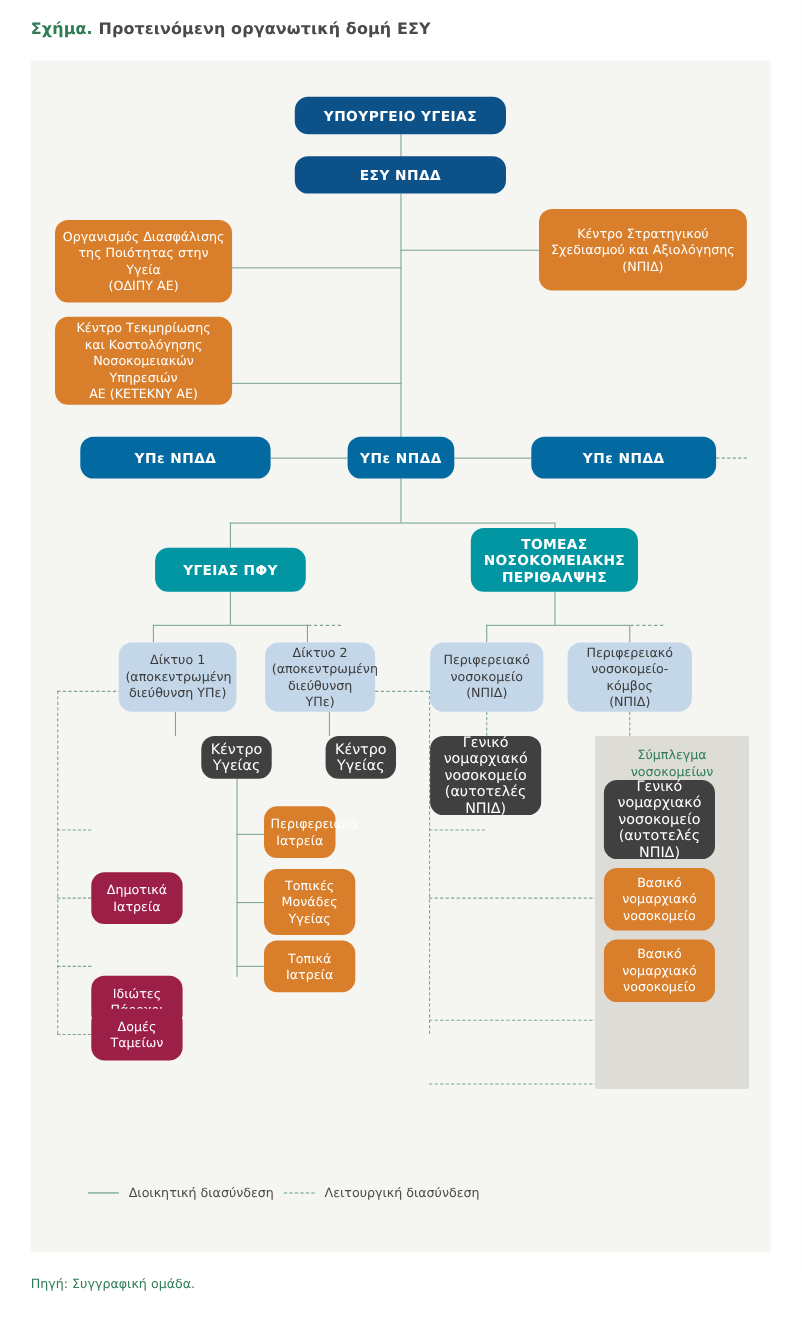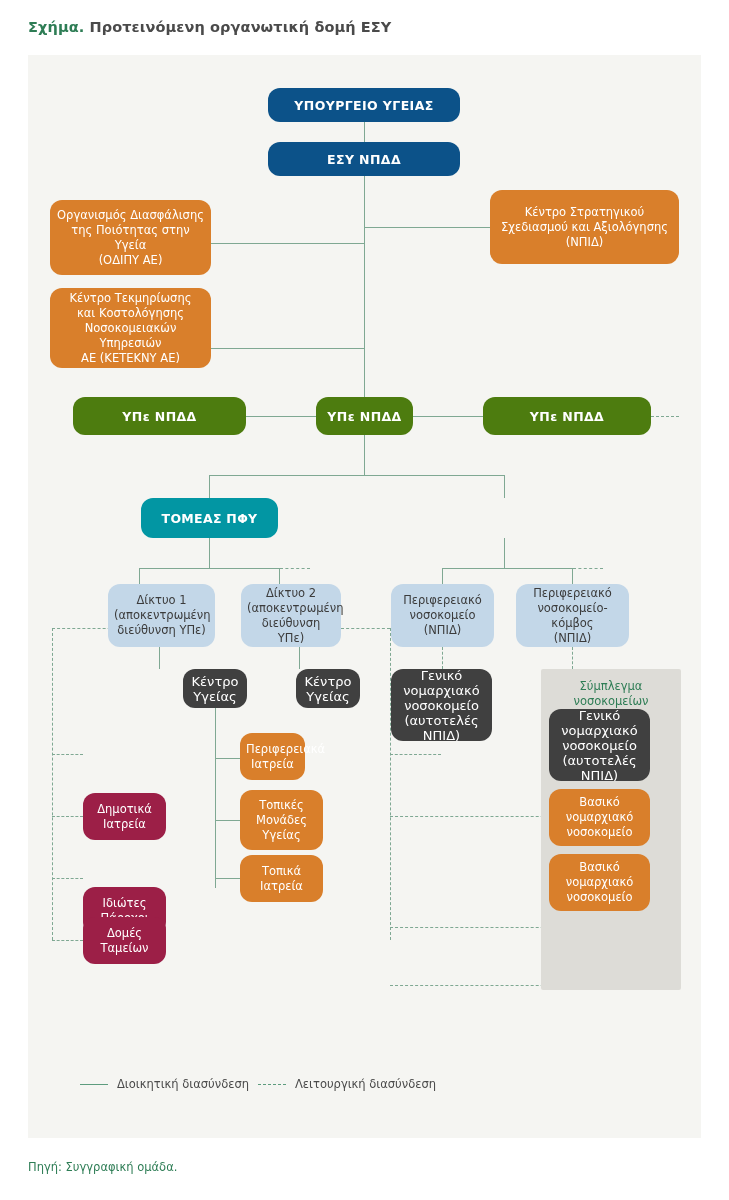--- a/index.html
+++ b/index.html
@@ -52,21 +52,21 @@
   
   .node{
     position:absolute;border-radius:12px;
     display:flex;align-items:center;justify-content:center;
     text-align:center;color:#ffffff;
     box-sizing:border-box;padding:4px 6px;
     line-height:15px;
   }
   .node span{display:block;width:100%;}
   .navy     {background:#0c5289;font-weight:bold;font-size:12.5px;letter-spacing:.4px;}
-  .blue     {background:#4d7c0f;font-weight:bold;font-size:12.5px;letter-spacing:.4px;}
+  .blue     {background:#0369a1;font-weight:bold;font-size:12.5px;letter-spacing:.4px;}
   .teal-b   {background:#0296a3;font-weight:bold;font-size:12.5px;letter-spacing:.3px;}
   .orange   {background:#d97f2b;font-size:11.5px;}
   .maroon   {background:#9c1f47;font-size:11.5px;}
   .pale     {background:#c3d7e8;color:#3b3b3b;font-size:11.5px;}
   .teal-s   {background:#404040;font-size:13px;}
 
   
   .legend{position:absolute;left:0;width:673px;top:1010px;height:40px;}
   .lg-item{position:absolute;display:flex;align-items:center;gap:9px;
     font-size:11.5px;color:#4a4a4a;}
@@ -178,21 +178,24 @@
       <span>ΥΠε ΝΠΔΔ</span>
     </div>
     <div class="node blue" style="left:288px;top:342px;width:97px;height:38px;">
       <span>ΥΠε ΝΠΔΔ</span>
     </div>
     <div class="node blue" style="left:455px;top:342px;width:168px;height:38px;">
       <span>ΥΠε ΝΠΔΔ</span>
     </div>
 
     <div class="node teal-b" style="left:113px;top:443px;width:137px;height:40px;">
-      <span>ΤΟΜΕΑΣ ΠΦΥ</span>
+      <span>ΥΓΕΙΑΣ ΠΦΥ</span>
+    </div>
+    <div class="node teal-b" style="left:400px;top:425px;width:152px;height:58px;">
+      <span>ΤΟΜΕΑΣ<br>ΝΟΣΟΚΟΜΕΙΑΚΗΣ<br>ΠΕΡΙΘΑΛΨΗΣ</span>
     </div>
 
     <div class="node pale" style="left:80px;top:529px;width:107px;height:63px;">
       <span>Δίκτυο 1<br>(αποκεντρωμένη<br>διεύθυνση ΥΠε)</span>
     </div>
     <div class="node pale" style="left:213px;top:529px;width:100px;height:63px;">
       <span>Δίκτυο 2<br>(αποκεντρωμένη<br>διεύθυνση ΥΠε)</span>
     </div>
 
     <div class="node teal-s" style="left:155px;top:614px;width:64px;height:39px;">

